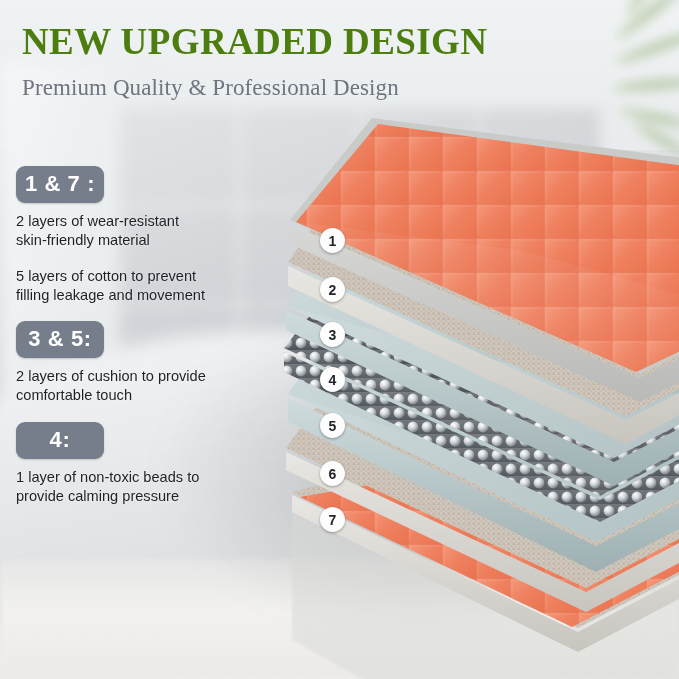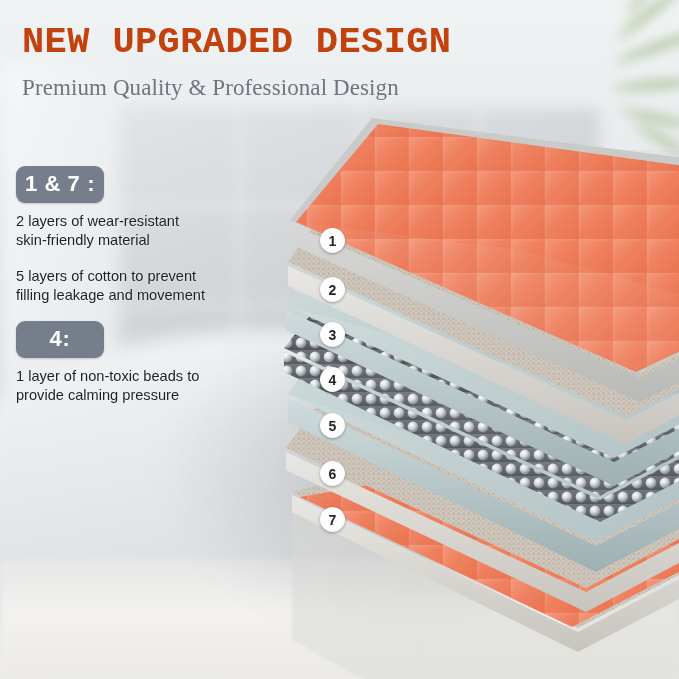--- a/index.html
+++ b/index.html
@@ -34,22 +34,22 @@
     background:linear-gradient(110deg,#f4f6f7,#e8ebec 70%,#dde0e2);filter:blur(8px);}
   .bg-shadow{position:absolute;left:150px;top:300px;width:540px;height:340px;
     background:radial-gradient(ellipse at 50% 50%,rgba(90,95,100,.30),rgba(90,95,100,0) 68%);
     filter:blur(16px);}
   .bg-plant{position:absolute;right:-6px;top:-12px;width:110px;height:175px;filter:blur(6px);opacity:.85;}
   .frond{position:absolute;background:linear-gradient(90deg,#b9c9a4,#9fb687);border-radius:50%;
     transform-origin:left center;}
 
   
   .head-wrap{position:absolute;left:22px;top:22px;width:640px;z-index:30;}
-  .h1{font-size:37px;font-weight:700;letter-spacing:.4px;color:#c2410c;
-      font-family:Liberation Mono, monospace;line-height:1.1;}
+  .h1{font-size:37px;font-weight:700;letter-spacing:.4px;color:#4d7c0f;
+      font-family:Liberation Serif, serif;line-height:1.1;}
   .h2{margin-top:12px;font-size:23px;font-weight:400;color:#6e757f;letter-spacing:.1px;font-family:Liberation Serif, serif;}
 
   
   .labels{position:absolute;left:16px;top:166px;width:270px;z-index:30;}
   .lbl-block{margin-bottom:16px;}
   .badge{display:inline-block;background:#767e8c;color:#fff;border-radius:9px;
     padding:5px 0 6px;width:88px;text-align:center;font-size:22px;font-weight:700;
     letter-spacing:.6px;box-shadow:0 1px 2px rgba(0,0,0,.18);}
   .desc{margin-top:9px;font-size:14.6px;line-height:1.32;color:#1e2227;font-weight:400;
     text-shadow:0 0 3px rgba(255,255,255,.55);}
@@ -215,19 +215,24 @@
     <div class="lbl-block">
       <div class="badge">1 &amp; 7 :</div>
       <div class="desc" style="white-space: pre-line;">2 layers of wear-resistant
 skin-friendly material</div>
     </div>
     <div class="lbl-block">
       <div class="desc" style="white-space: pre-line;">5 layers of cotton to prevent
 filling leakage and movement</div>
     </div>
     <div class="lbl-block">
+      <div class="badge">3 &amp; 5:</div>
+      <div class="desc" style="white-space: pre-line;">2 layers of cushion to provide
+comfortable touch</div>
+    </div>
+    <div class="lbl-block">
       <div class="badge">4:</div>
       <div class="desc" style="white-space: pre-line;">1 layer of non-toxic beads to
 provide calming pressure</div>
     </div>
   </div>
 
 </div>
 
 </body></html>

